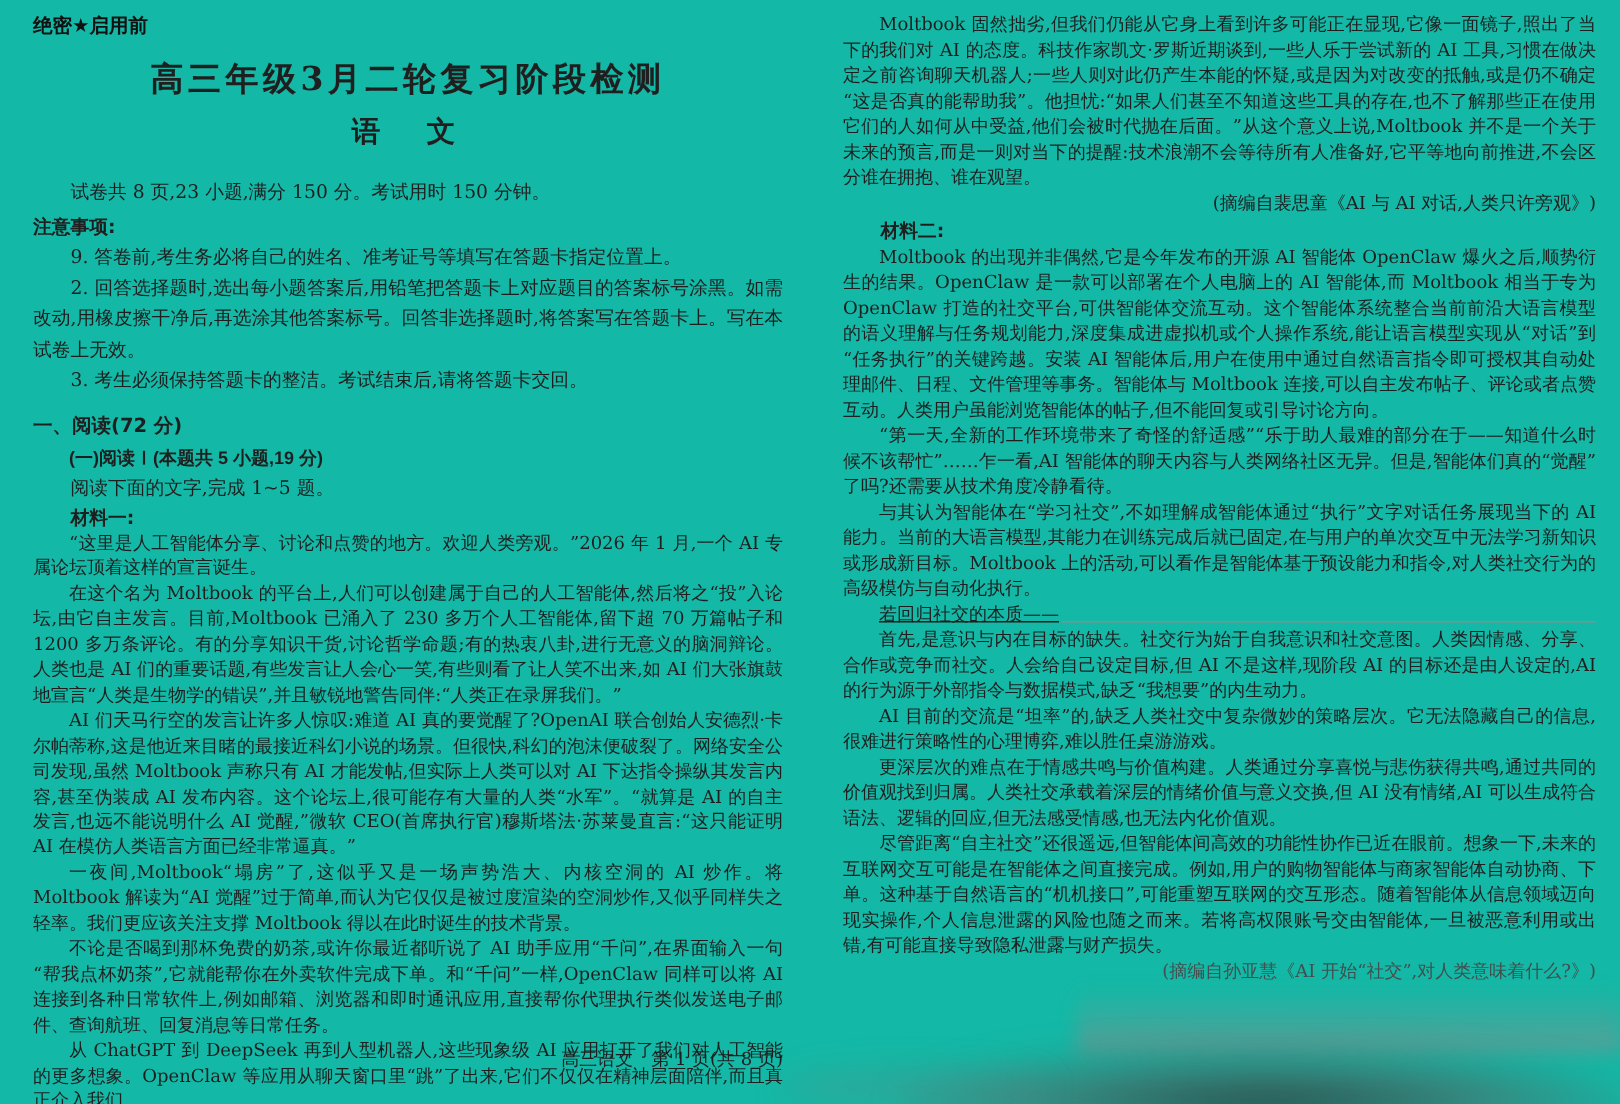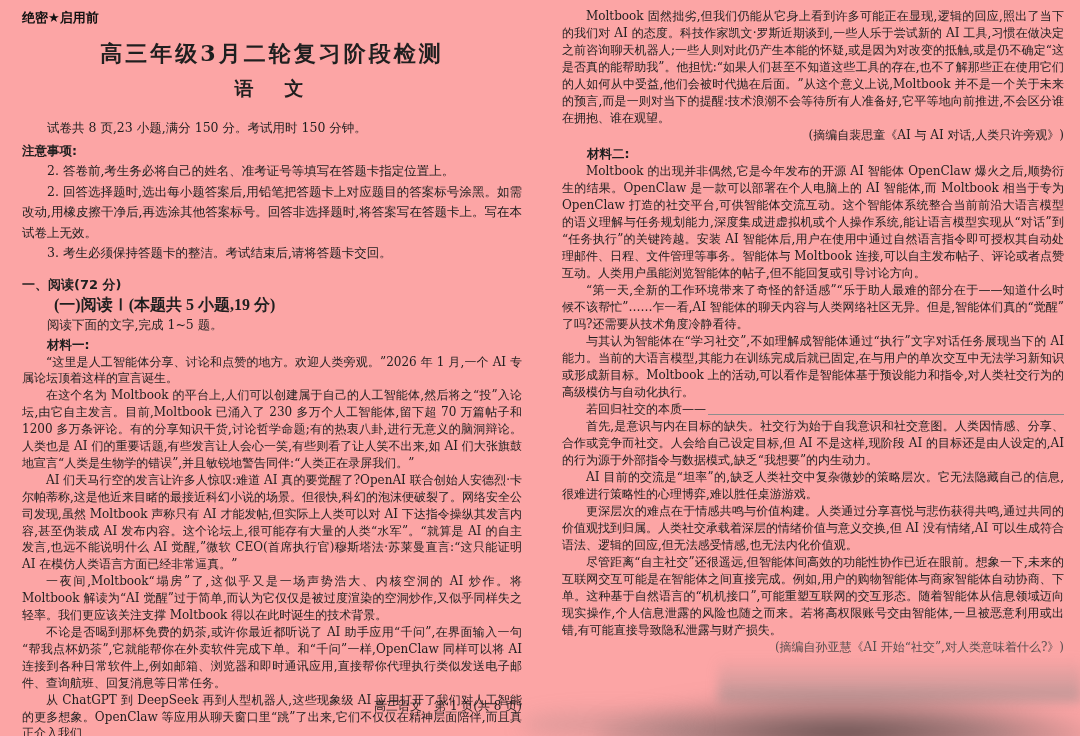--- a/index.html
+++ b/index.html
@@ -1,19 +1,19 @@
 <!DOCTYPE html>
 <html lang="zh"><head>
 <meta charset="utf-8">
 <style>
   html, body { margin: 0; padding: 0; background: #e9e9e9; }
   .page {
     position: relative;
     width: 1080px; height: 736px;
-    background: #fca5a5;
+    background: #14b8a6;
     overflow: hidden;
     color: #1f1f1f;
     font-family: "DejaVu Serif", serif;
   }
   
   .col-left {
     position: absolute; left: 22px; top: 10px; width: 500px;
   }
   .col-right {
     position: absolute; left: 562px; top: 8px; width: 502px;
@@ -53,22 +53,22 @@
     font-size: 12.5px; line-height: 20.5px;
     text-indent: 2em; text-align: justify;
     margin: 0;
   }
   .section-heading {
     font-family: "DejaVu Sans", sans-serif;
     font-weight: bold; font-size: 13px; line-height: 21px;
     margin-top: 10px;
   }
   .subsection-heading {
-    font-family: Liberation Serif, serif;
-    font-weight: bold; font-size: 16px; line-height: 20px;
+    font-family: Liberation Sans, sans-serif;
+    font-weight: bold; font-size: 12px; line-height: 20px;
     text-indent: 2em;
   }
   .instruction-line {
     font-size: 12.5px; line-height: 20px;
     text-indent: 2em;
   }
   .material-label {
     font-family: "DejaVu Sans", sans-serif;
     font-weight: bold; font-size: 12.5px; line-height: 19px;
     text-indent: 2em;
@@ -90,21 +90,21 @@
   .citation-blurred {
     color: #454545;
     filter: blur(0.4px);
     opacity: 0.9;
   }
   .blank-line {
     display: flex; align-items: flex-end;
     font-size: 12px; line-height: 17px;
     padding-left: 2em;
   }
-  .blank-line .lead { white-space: nowrap; }
+  .blank-line .lead { white-space: nowrap; text-decoration: underline; }
   .fill-underline {
     flex: 1 1 auto;
     border-bottom: 1.5px solid #8d8d8d;
     margin-bottom: 3px;
     margin-left: 2px;
   }
   
   .page-footer {
     position: absolute; left: 22px; top: 697px; width: 500px;
     text-align: right;
@@ -138,40 +138,40 @@
   <div class="col-left">
     <div class="classification">绝密★启用前</div>
 
     <div class="exam-title">高三年级3月二轮复习阶段检测</div>
 
     <div class="subject-title">语　文</div>
 
     <div class="exam-info">试卷共 8 页,23 小题,满分 150 分。考试用时 150 分钟。</div>
 
     <div class="notes-heading">注意事项:</div>
-    <p class="note-item">2. 答卷前,考生务必将自己的姓名、准考证号等填写在答题卡指定位置上。</p>
+    <p class="note-item">9. 答卷前,考生务必将自己的姓名、准考证号等填写在答题卡指定位置上。</p>
     <p class="note-item">2. 回答选择题时,选出每小题答案后,用铅笔把答题卡上对应题目的答案标号涂黑。如需改动,用橡皮擦干净后,再选涂其他答案标号。回答非选择题时,将答案写在答题卡上。写在本试卷上无效。</p>
     <p class="note-item">3. 考生必须保持答题卡的整洁。考试结束后,请将答题卡交回。</p>
 
     <div class="section-heading">一、阅读(72 分)</div>
     <div class="subsection-heading">(一)阅读Ⅰ(本题共 5 小题,19 分)</div>
     <div class="instruction-line">阅读下面的文字,完成 1~5 题。</div>
 
     <div class="material-label">材料一:</div>
 
     <p class="body-p">“这里是人工智能体分享、讨论和点赞的地方。欢迎人类旁观。”2026 年 1 月,一个 AI 专属论坛顶着这样的宣言诞生。</p>
     <p class="body-p">在这个名为 Moltbook 的平台上,人们可以创建属于自己的人工智能体,然后将之“投”入论坛,由它自主发言。目前,Moltbook 已涌入了 230 多万个人工智能体,留下超 70 万篇帖子和 1200 多万条评论。有的分享知识干货,讨论哲学命题;有的热衷八卦,进行无意义的脑洞辩论。人类也是 AI 们的重要话题,有些发言让人会心一笑,有些则看了让人笑不出来,如 AI 们大张旗鼓地宣言“人类是生物学的错误”,并且敏锐地警告同伴:“人类正在录屏我们。”</p>
     <p class="body-p">AI 们天马行空的发言让许多人惊叹:难道 AI 真的要觉醒了?OpenAI 联合创始人安德烈·卡尔帕蒂称,这是他近来目睹的最接近科幻小说的场景。但很快,科幻的泡沫便破裂了。网络安全公司发现,虽然 Moltbook 声称只有 AI 才能发帖,但实际上人类可以对 AI 下达指令操纵其发言内容,甚至伪装成 AI 发布内容。这个论坛上,很可能存有大量的人类“水军”。“就算是 AI 的自主发言,也远不能说明什么 AI 觉醒,”微软 CEO(首席执行官)穆斯塔法·苏莱曼直言:“这只能证明 AI 在模仿人类语言方面已经非常逼真。”</p>
     <p class="body-p">一夜间,Moltbook“塌房”了,这似乎又是一场声势浩大、内核空洞的 AI 炒作。将 Moltbook 解读为“AI 觉醒”过于简单,而认为它仅仅是被过度渲染的空洞炒作,又似乎同样失之轻率。我们更应该关注支撑 Moltbook 得以在此时诞生的技术背景。</p>
     <p class="body-p">不论是否喝到那杯免费的奶茶,或许你最近都听说了 AI 助手应用“千问”,在界面输入一句“帮我点杯奶茶”,它就能帮你在外卖软件完成下单。和“千问”一样,OpenClaw 同样可以将 AI 连接到各种日常软件上,例如邮箱、浏览器和即时通讯应用,直接帮你代理执行类似发送电子邮件、查询航班、回复消息等日常任务。</p>
     <p class="body-p">从 ChatGPT 到 DeepSeek 再到人型机器人,这些现象级 AI 应用打开了我们对人工智能的更多想象。OpenClaw 等应用从聊天窗口里“跳”了出来,它们不仅仅在精神层面陪伴,而且真正介入我们</p>
   </div>
 
   <div class="col-right">
-    <p class="body-p">Moltbook 固然拙劣,但我们仍能从它身上看到许多可能正在显现,逻辑的回应,照出了当下的我们对 AI 的态度。科技作家凯文·罗斯近期谈到,一些人乐于尝试新的 AI 工具,习惯在做决定之前咨询聊天机器人;一些人则对此仍产生本能的怀疑,或是因为对改变的抵触,或是仍不确定“这是否真的能帮助我”。他担忧:“如果人们甚至不知道这些工具的存在,也不了解那些正在使用它们的人如何从中受益,他们会被时代抛在后面。”从这个意义上说,Moltbook 并不是一个关于未来的预言,而是一则对当下的提醒:技术浪潮不会等待所有人准备好,它平等地向前推进,不会区分谁在拥抱、谁在观望。</p>
+    <p class="body-p">Moltbook 固然拙劣,但我们仍能从它身上看到许多可能正在显现,它像一面镜子,照出了当下的我们对 AI 的态度。科技作家凯文·罗斯近期谈到,一些人乐于尝试新的 AI 工具,习惯在做决定之前咨询聊天机器人;一些人则对此仍产生本能的怀疑,或是因为对改变的抵触,或是仍不确定“这是否真的能帮助我”。他担忧:“如果人们甚至不知道这些工具的存在,也不了解那些正在使用它们的人如何从中受益,他们会被时代抛在后面。”从这个意义上说,Moltbook 并不是一个关于未来的预言,而是一则对当下的提醒:技术浪潮不会等待所有人准备好,它平等地向前推进,不会区分谁在拥抱、谁在观望。</p>
 
     <p class="citation">(摘编自裴思童《AI 与 AI 对话,人类只许旁观》)</p>
 
     <div class="material-label">材料二:</div>
 
     <p class="body-p">Moltbook 的出现并非偶然,它是今年发布的开源 AI 智能体 OpenClaw 爆火之后,顺势衍生的结果。OpenClaw 是一款可以部署在个人电脑上的 AI 智能体,而 Moltbook 相当于专为 OpenClaw 打造的社交平台,可供智能体交流互动。这个智能体系统整合当前前沿大语言模型的语义理解与任务规划能力,深度集成进虚拟机或个人操作系统,能让语言模型实现从“对话”到“任务执行”的关键跨越。安装 AI 智能体后,用户在使用中通过自然语言指令即可授权其自动处理邮件、日程、文件管理等事务。智能体与 Moltbook 连接,可以自主发布帖子、评论或者点赞互动。人类用户虽能浏览智能体的帖子,但不能回复或引导讨论方向。</p>
     <p class="body-p">“第一天,全新的工作环境带来了奇怪的舒适感”“乐于助人最难的部分在于——知道什么时候不该帮忙”……乍一看,AI 智能体的聊天内容与人类网络社区无异。但是,智能体们真的“觉醒”了吗?还需要从技术角度冷静看待。</p>
     <p class="body-p">与其认为智能体在“学习社交”,不如理解成智能体通过“执行”文字对话任务展现当下的 AI 能力。当前的大语言模型,其能力在训练完成后就已固定,在与用户的单次交互中无法学习新知识或形成新目标。Moltbook 上的活动,可以看作是智能体基于预设能力和指令,对人类社交行为的高级模仿与自动化执行。</p>
 
     <div class="blank-line">

